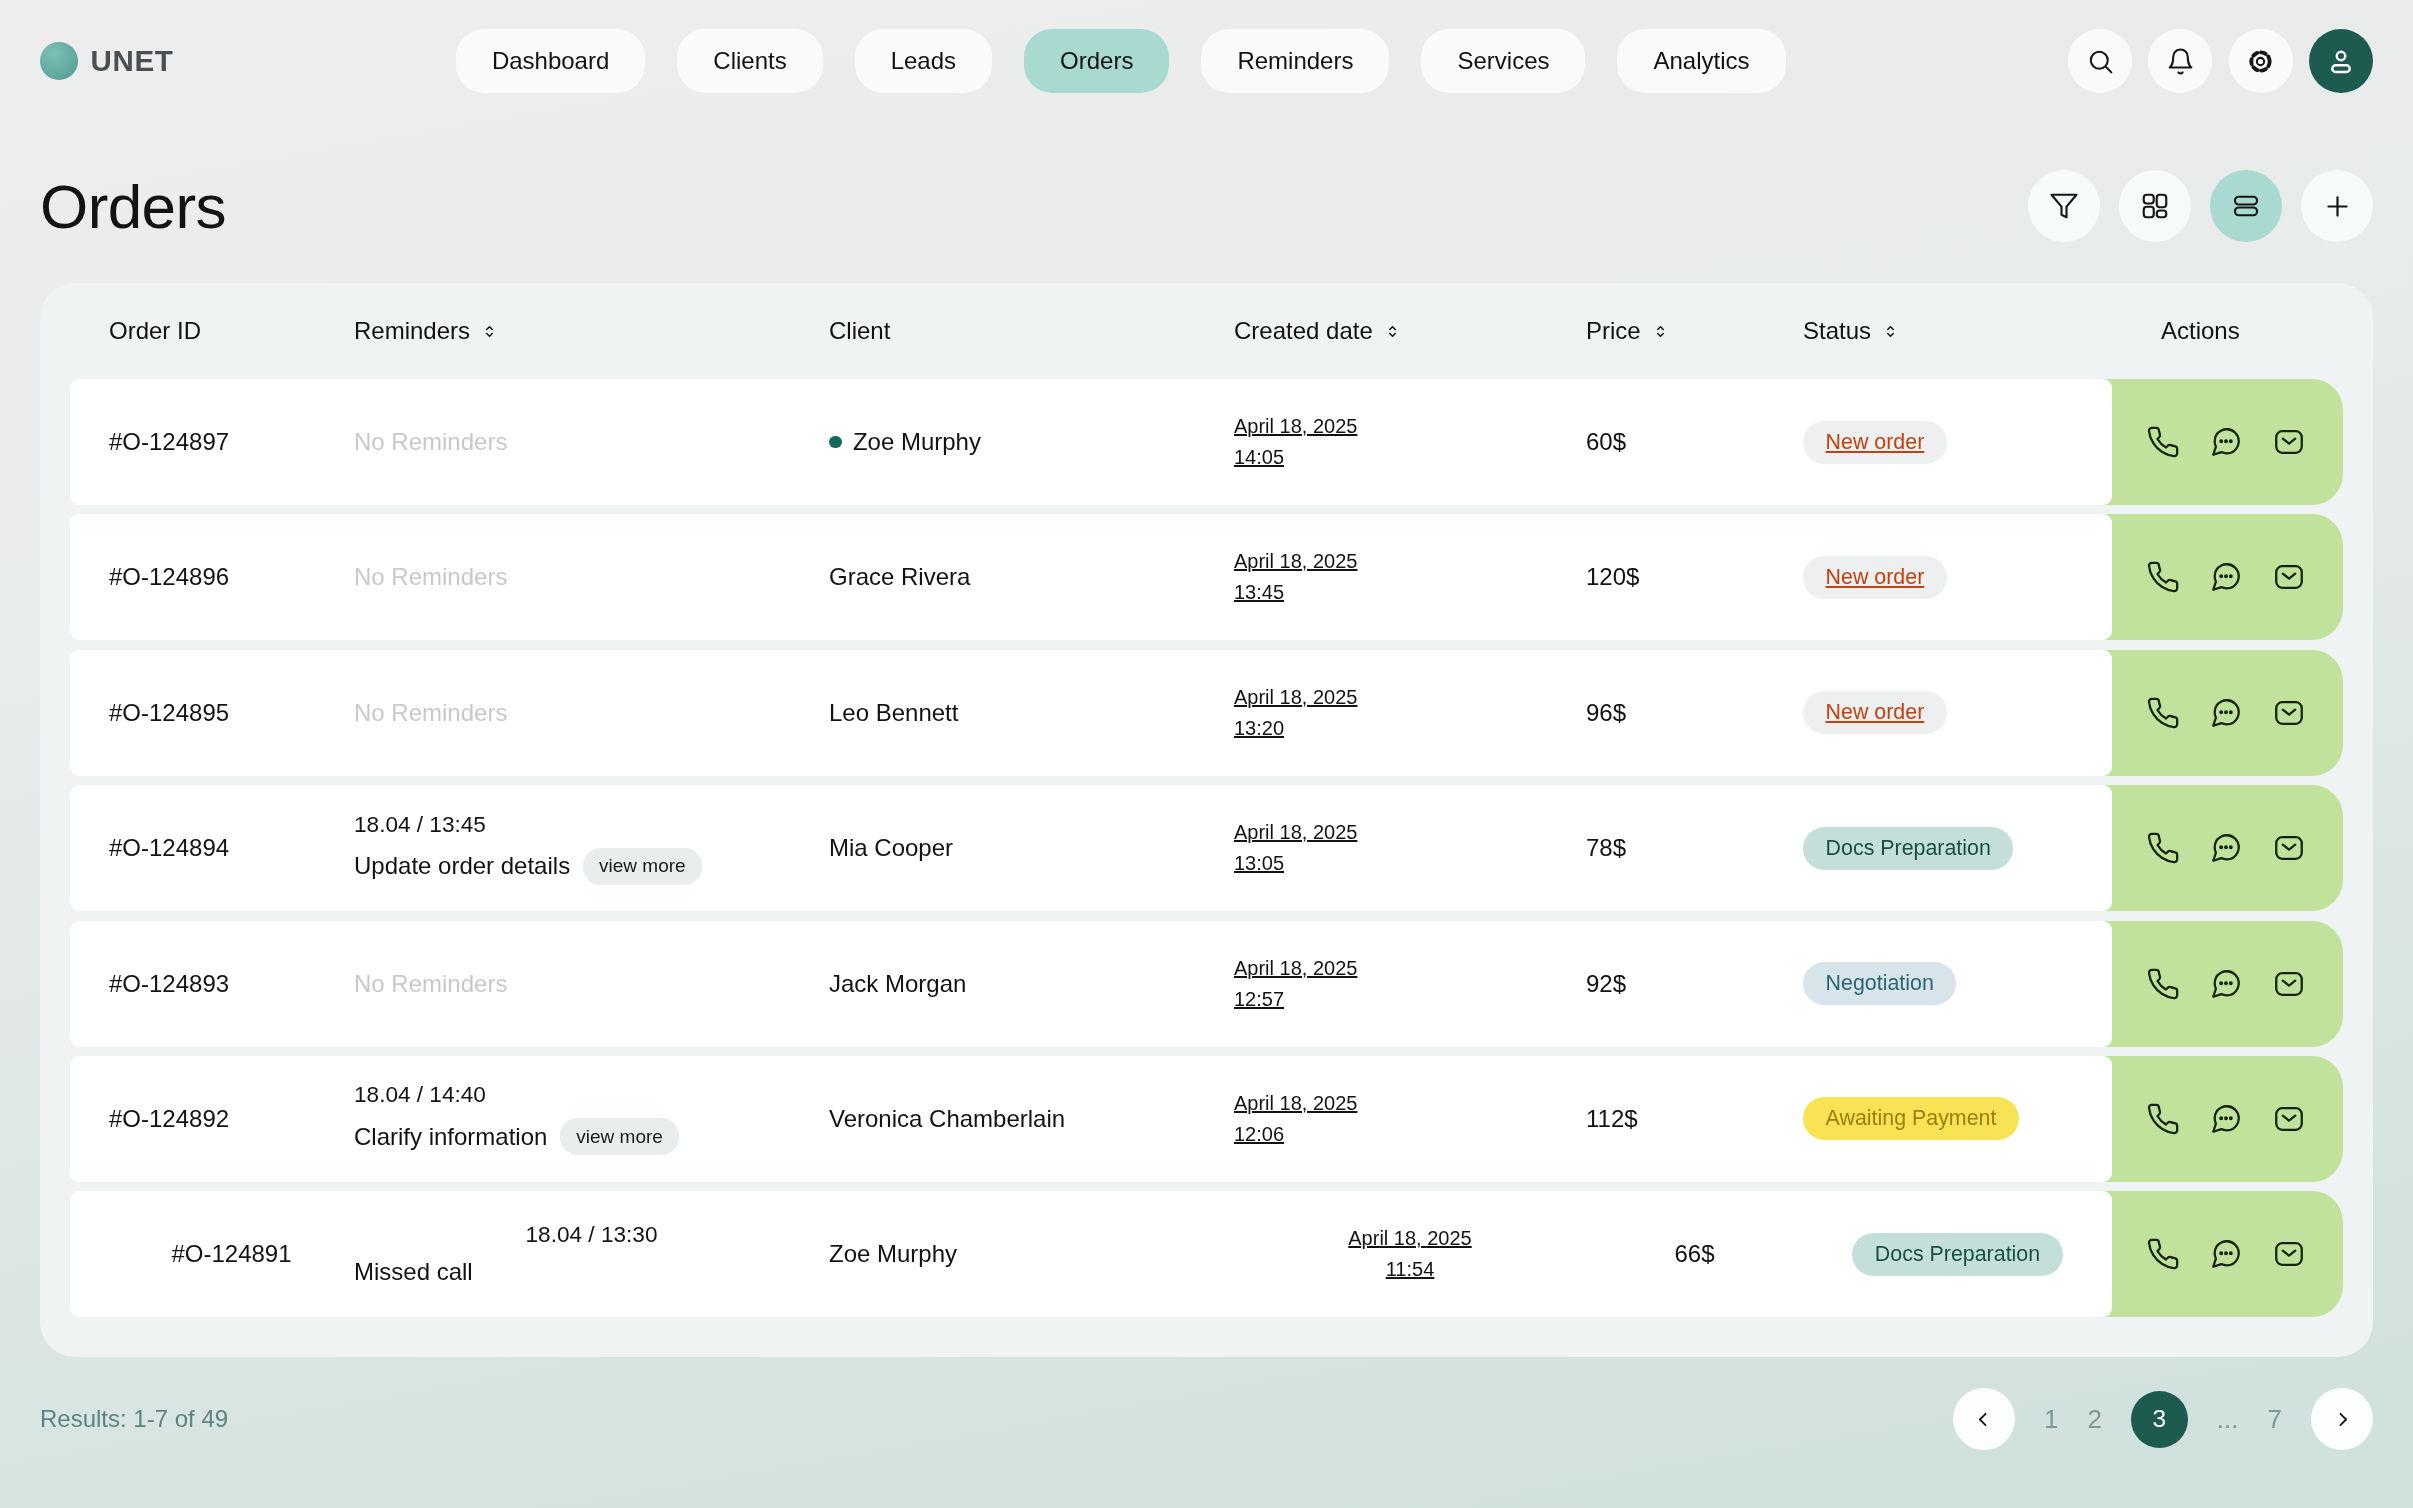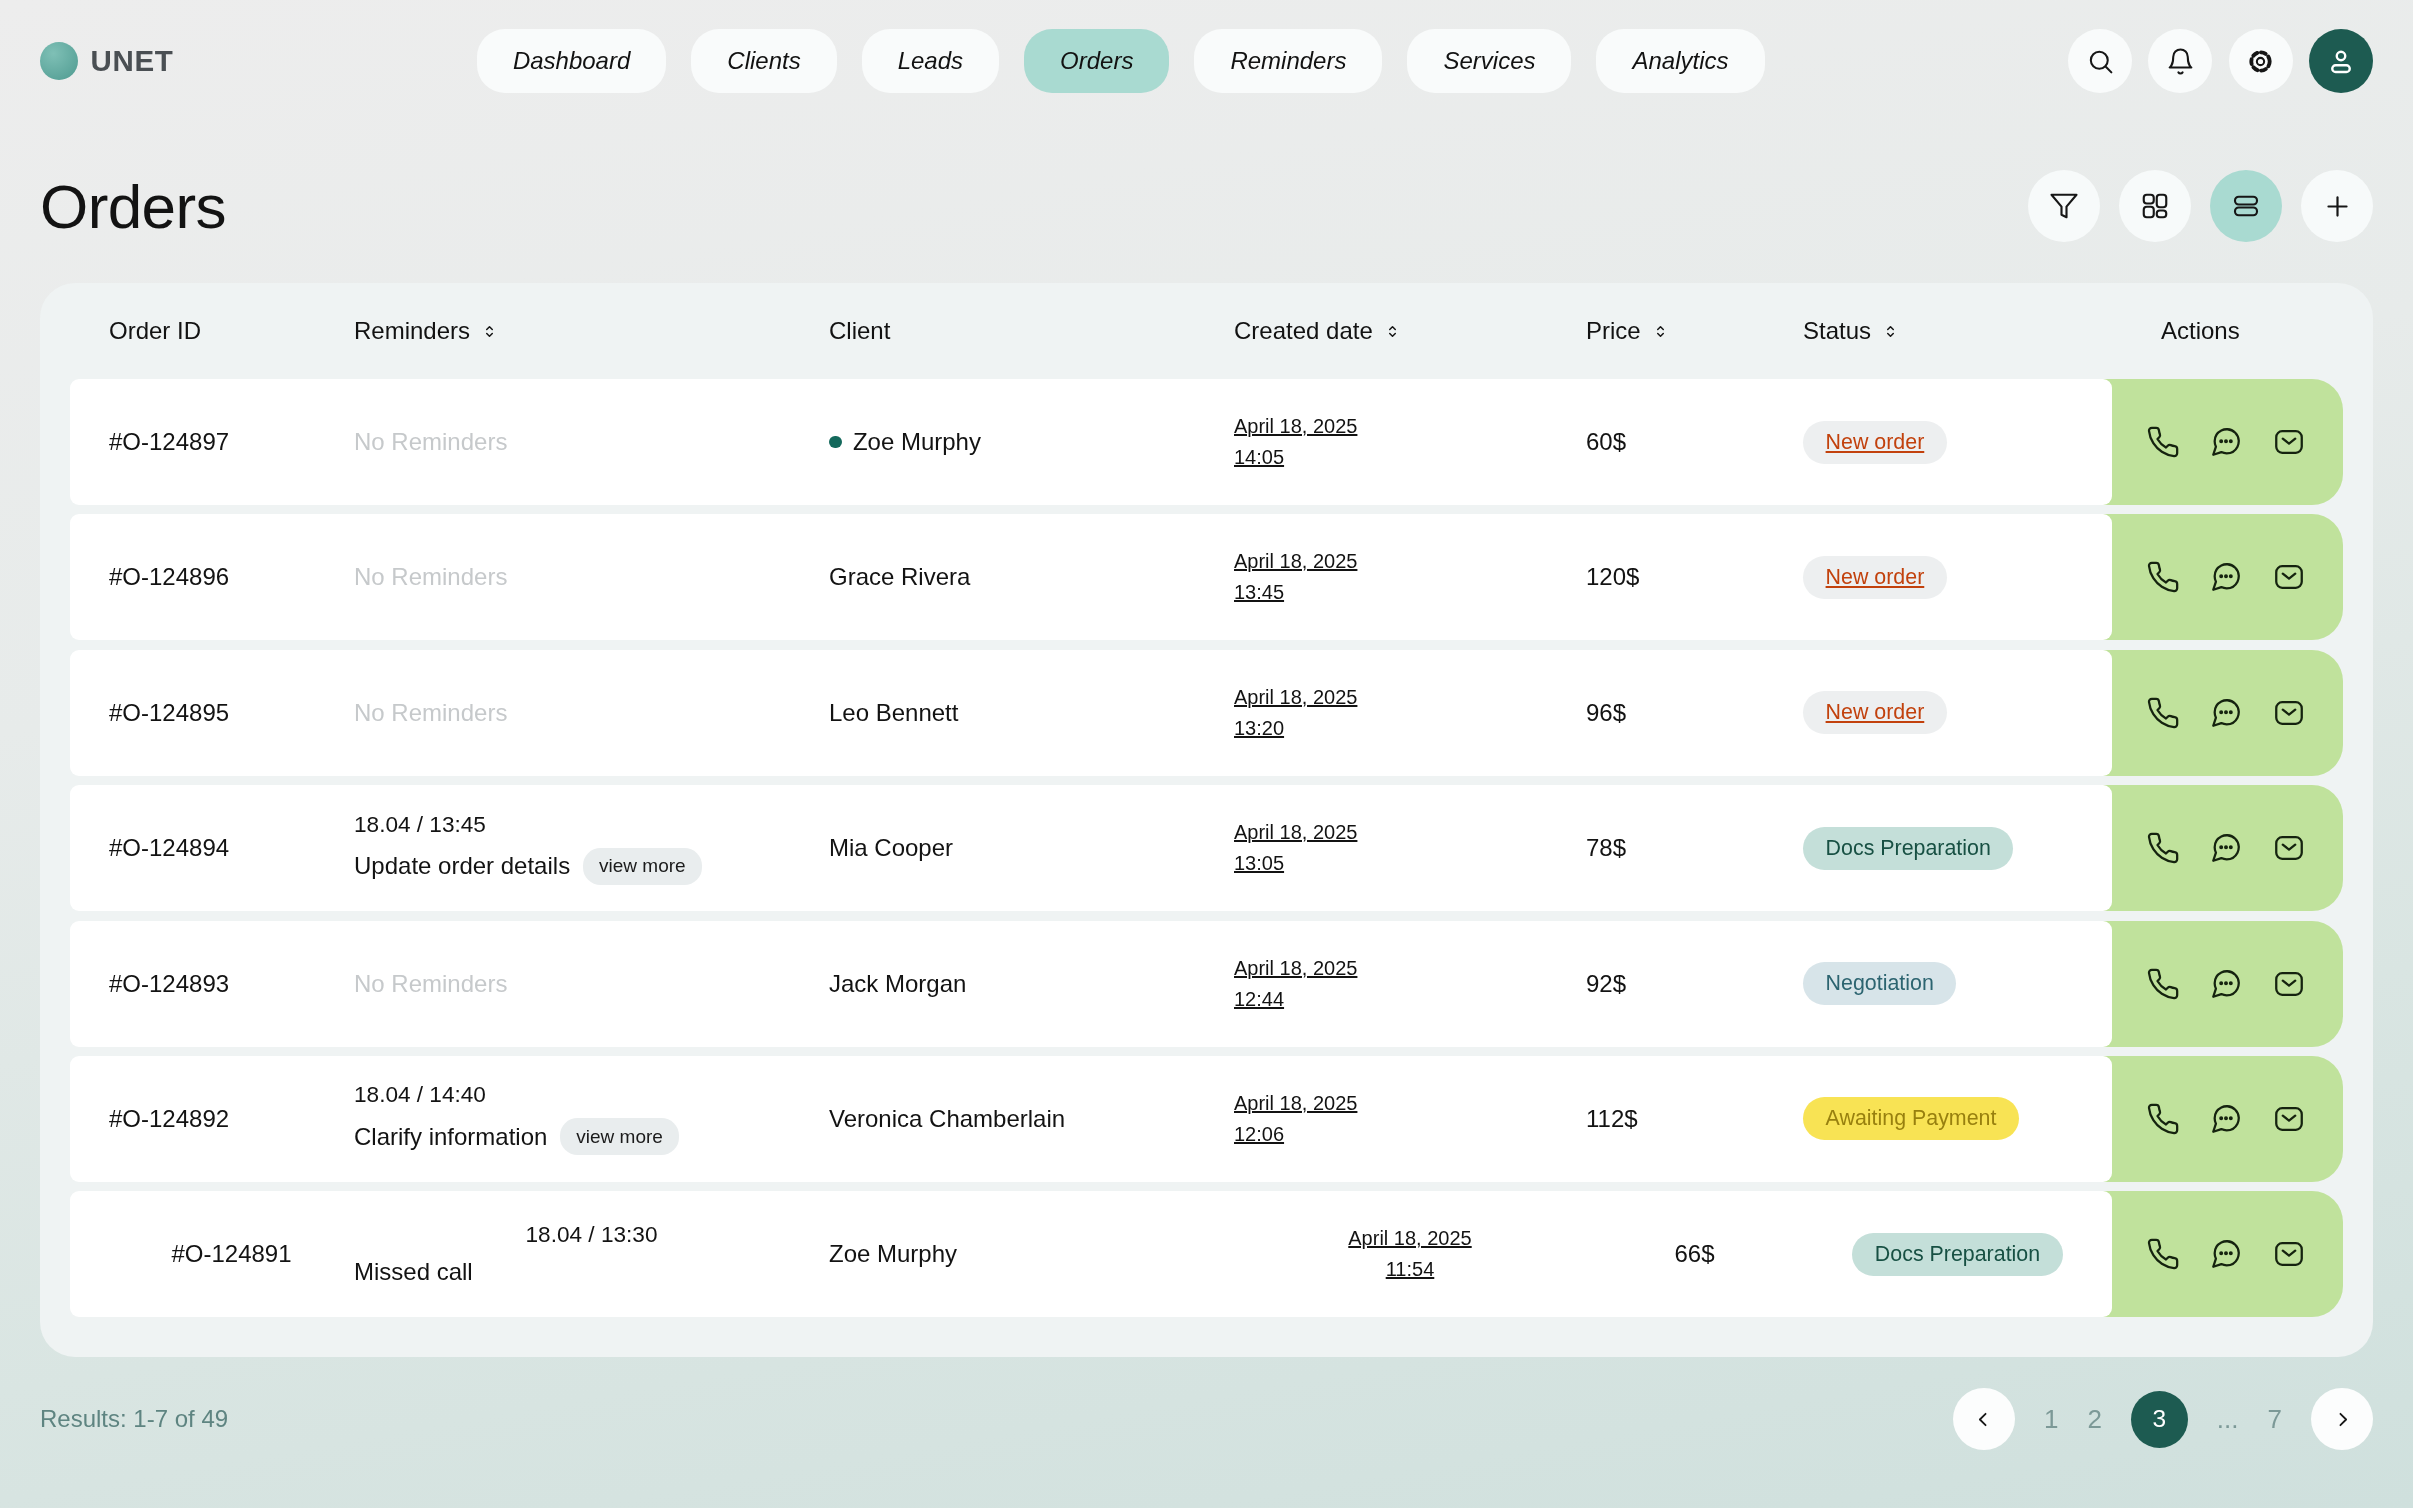--- a/index.html
+++ b/index.html
@@ -10,21 +10,21 @@
     background:linear-gradient(170deg,#ededed 0%,#e7ebea 38%,#d9e5e2 72%,#cfe0dd 100%);
     overflow:hidden;
   }
   svg{display:block;}
   
   .topbar{display:flex;align-items:center;justify-content:space-between;padding:29px 40px 0;}
   .logo{display:flex;align-items:center;gap:12.6px;}
   .logo-mark{width:38px;height:38px;border-radius:50%;
     background:radial-gradient(circle at 35% 30%,#7fc0b6,#4e9a90);}
   .logo-text{font-size:29.5px;font-weight:700;color:#4a4f53;letter-spacing:0.6px;}
-  .nav{display:flex;gap:25px;font-style:italic;}
+  .nav{display:flex;gap:32px;}
   .nav-item{height:64px;padding:0 36px;background:#f9fbfb;border-radius:28px;
     display:flex;align-items:center;font-size:24px;color:#121212;cursor:pointer;}
   .nav-item.active{background:#a9dad1;}
   .topbar-actions{display:flex;align-items:center;gap:16.3px;}
   .icon-btn{width:64px;height:64px;border-radius:50%;background:#f9fbfb;
     display:flex;align-items:center;justify-content:center;cursor:pointer;}
   .icon-btn.avatar{background:#1d5b51;}
   .ic{stroke:#161616;fill:none;stroke-width:1.7;stroke-linecap:round;stroke-linejoin:round;}
   .ic-white{stroke:#ffffff;fill:none;stroke-width:1.9;stroke-linecap:round;stroke-linejoin:round;}
   
@@ -393,21 +393,21 @@
             
             
           </div>
         </div>
         <div class="cell cell-client">
 
           <span>Jack Morgan</span>
         </div>
         <div class="cell cell-date">
           <div>April 18, 2025</div>
-          <div>12:44</div>
+          <div>12:57</div>
         </div>
         <div class="cell">92$</div>
         <div class="cell">
           <span class="badge status--negotiation">Negotiation</span>
         </div>
       </div>
     </div>
 
     <div class="row">
       <div class="actions-panel">

